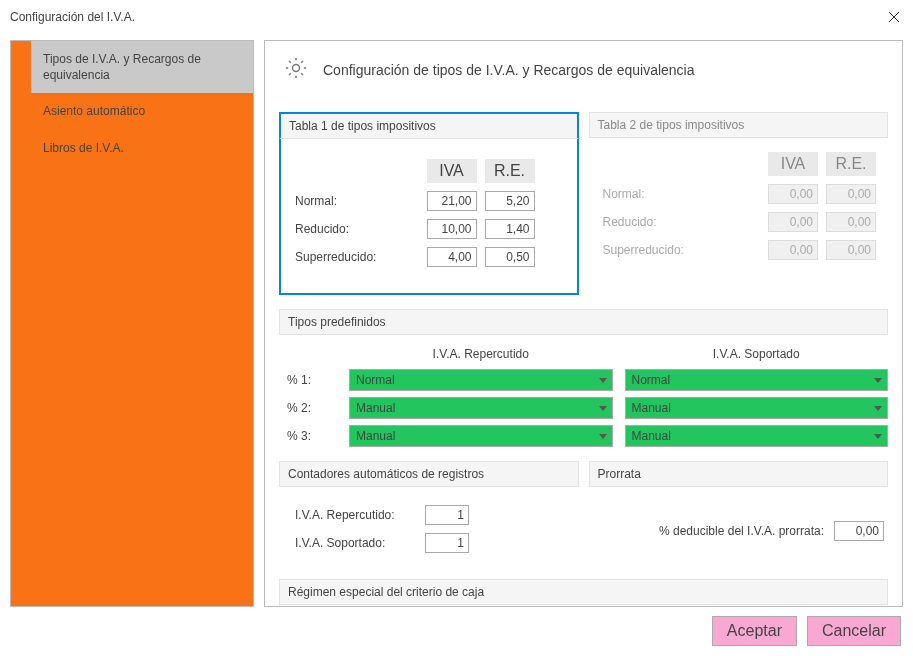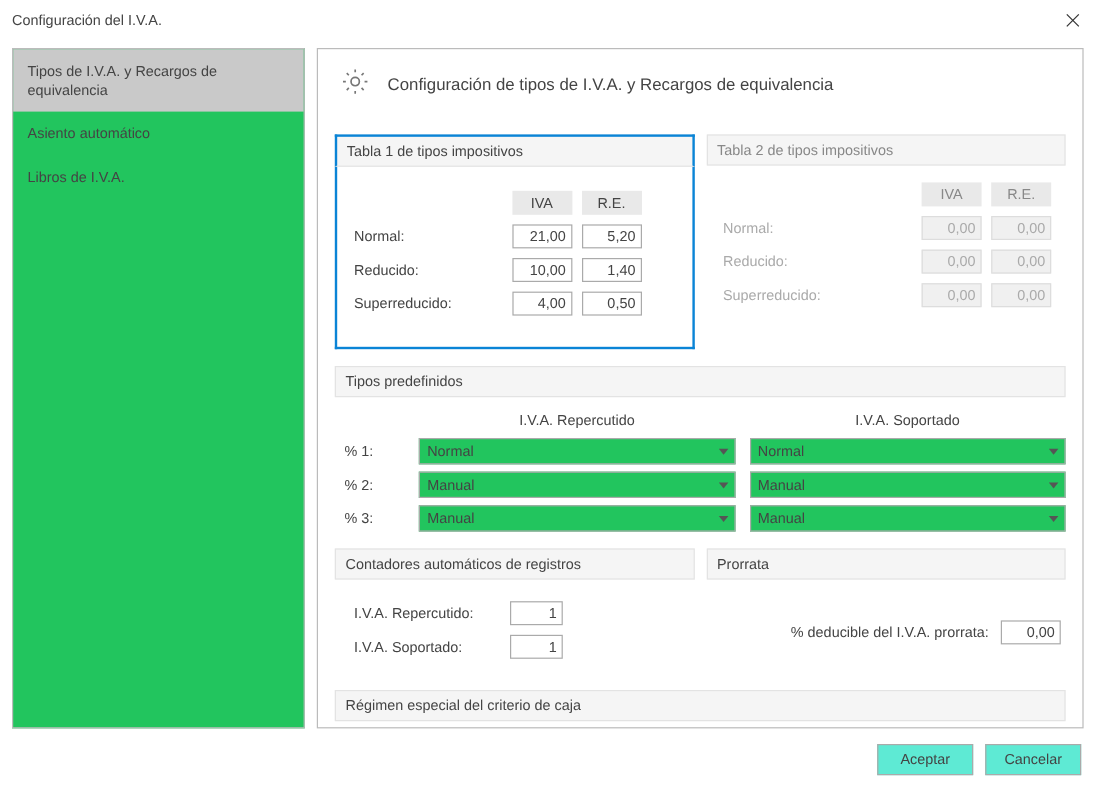--- a/index.html
+++ b/index.html
@@ -2,34 +2,34 @@
 <html><head>
   <meta charset="utf-8">
   <style>
     * { box-sizing: border-box; margin: 0; padding: 0; font-family: "Segoe UI", Tahoma, sans-serif; font-size: 12px; color: #444; }
     body { width: 913px; height: 656px; background: #fff; position: relative; }
     .titlebar { display: flex; align-items: center; justify-content: space-between; padding: 8px 10px 6px 10px; }
     .titlebar .title { font-size: 12px; }
     .titlebar .close { width: 18px; height: 18px; display: flex; align-items: center; justify-content: center; cursor: pointer; }
     .titlebar .close svg { stroke: #333; stroke-width: 1; }
     .dialog-body { display: flex; padding: 8px 10px 0 10px; gap: 10px; height: 575px; }
-    .sidebar { width: 244px; border: 1px solid #bbb; background: #22c55e; }
+    .sidebar { width: 244px; border: 1px solid #bbb; background: #f97316; padding-left: 20px; }
     .sidebar-item { padding: 10px 12px; cursor: pointer; line-height: 1.35; color: #555; }
     .sidebar-item.selected { background: #c9c9c9; color: #333; }
     .main-panel { flex: 1; border: 1px solid #bbb; padding: 14px 14px 14px 14px; overflow: hidden; }
     .main-header { display: flex; align-items: center; gap: 14px; margin-bottom: 28px; padding-left: 4px; }
     .main-header .gear svg { stroke: #777; fill: none; stroke-width: 1.3; }
     .main-header .htitle { font-size: 14px; }
     .section-title { background: #f5f5f5; border: 1px solid #e3e3e3; padding: 5px 8px; margin-bottom: 10px; }
     .section-title.hl { border: 2px solid #0a84d6; border-bottom: 1px solid #e3e3e3; margin-bottom: 0; }
     .two-col { display: flex; gap: 10px; }
     .col { flex: 1; }
     .tabla1.box { border: 2px solid #0a84d6; border-top: none; padding: 20px 14px 18px 14px; }
     .tabs-row { display: flex; gap: 8px; justify-content: flex-end; margin-bottom: 8px; padding-right: 28px;}
-    .tabhead { width: 50px; text-align: center; background: #e9e9e9; padding: 3px 2px; font-size: 12px; }
+    .tabhead { width: 50px; text-align: center; background: #e9e9e9; padding: 3px 2px; font-size: 16px; }
     .rate-row { display: flex; align-items: center; margin-bottom: 8px; }
     .rate-row .lbl { flex: 1; }
     .rate-row .cells { display: flex; gap: 8px; padding-right: 28px; justify-content: flex-end;}
     .numcell { width: 50px; height: 20px; border: 1px solid #aaa; text-align: right; padding: 2px 4px; background: #fff; }
     .tabla2-box { padding: 4px 6px 4px 6px; }
     .fecha-row { display: flex; align-items: center; gap: 12px; margin: 10px 0 14px 8px; color: #aaa; }
     .fecha-row .fbox { width: 70px; height: 20px; background: #f0f0f0; }
     .tabla2 .tabs-row { padding-right: 6px; }
     .tabla2 .tabhead { background: #e9e9e9; color: #888; }
     .tabla2 .rate-row .lbl { color: #aaa; padding-left: 8px;}
@@ -43,21 +43,21 @@
     .dropdown .arrow svg { fill: #555; }
     .two-col.counters .col { }
     .counters-box { padding: 8px 6px 4px 6px; }
     .counter-row { display: flex; align-items: center; margin-bottom: 8px; padding-left: 10px;}
     .counter-row .clbl { width: 130px; }
     .counter-row .cin { width: 44px; height: 20px; border: 1px solid #aaa; text-align: right; padding: 2px 4px; }
     .prorrata-box { padding: 24px 4px 4px 4px; }
     .prorrata-row { display: flex; align-items: center; gap: 10px; padding-left: 8px;}
     .prorrata-row .plbl { flex: 1; text-align: right; }
     .prorrata-row .pin { width: 50px; height: 20px; border: 1px solid #aaa; text-align: right; padding: 2px 4px; }
-    .btn { border: 1px solid #aaa; background: #5eead4; padding: 5px 14px; cursor: pointer; font-size: 12px; min-width: 80px; text-align: center; }
+    .btn { border: 1px solid #aaa; background: #f9a8d4; padding: 5px 14px; cursor: pointer; font-size: 16px; min-width: 80px; text-align: center; }
     .dialog-footer { position: absolute; right: 12px; bottom: 10px; display: flex; gap: 10px; }
     .mt { margin-top: 14px; }
     .muted-title { color: #888; }
   </style>
 </head>
 <body>
 
 <div class="titlebar">
   <div class="title">Configuración del I.V.A.</div>
   <div class="close">

